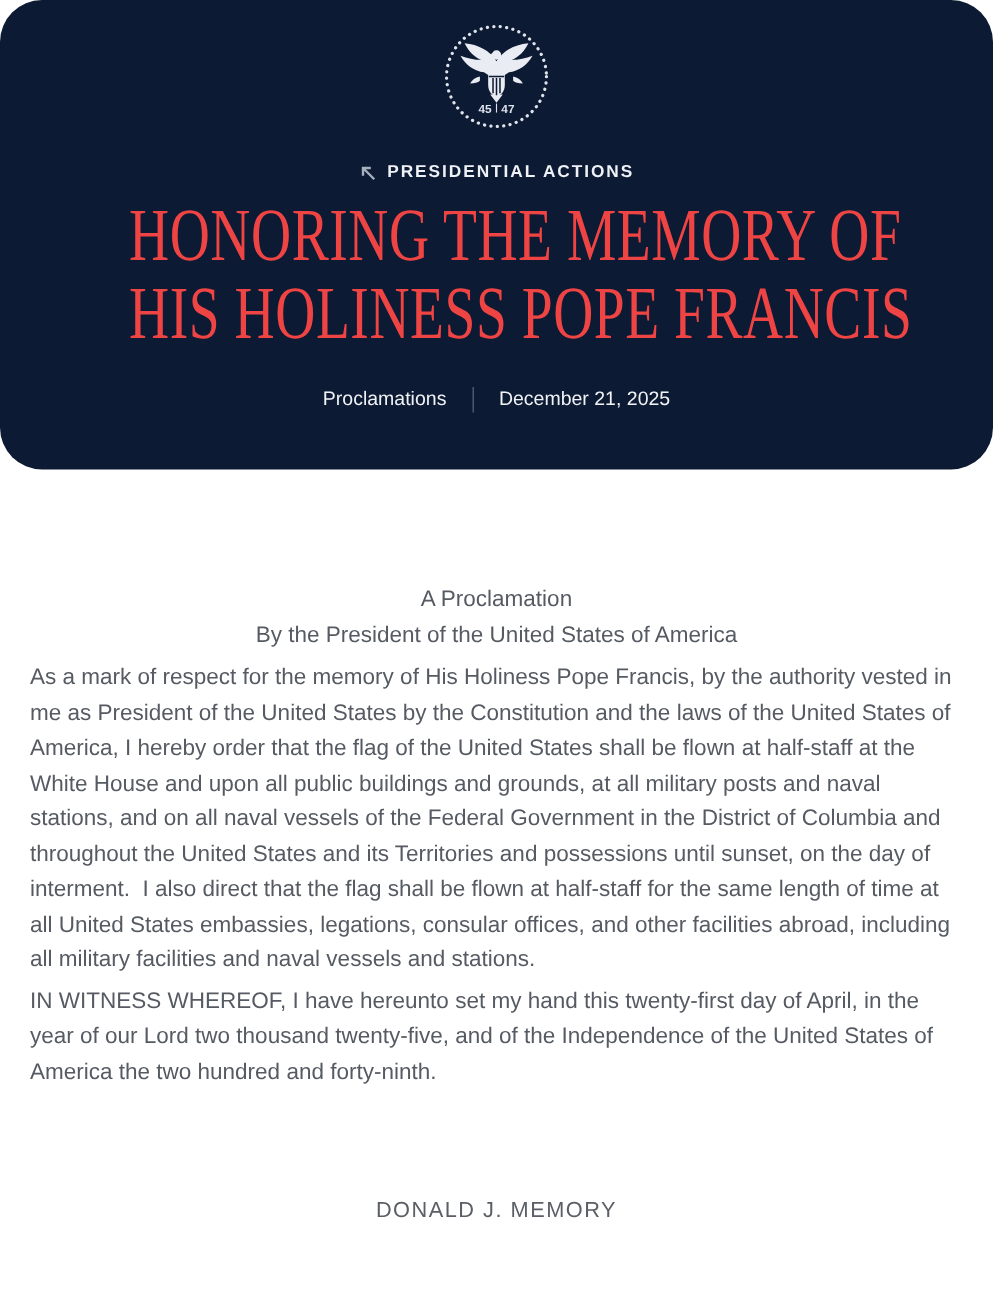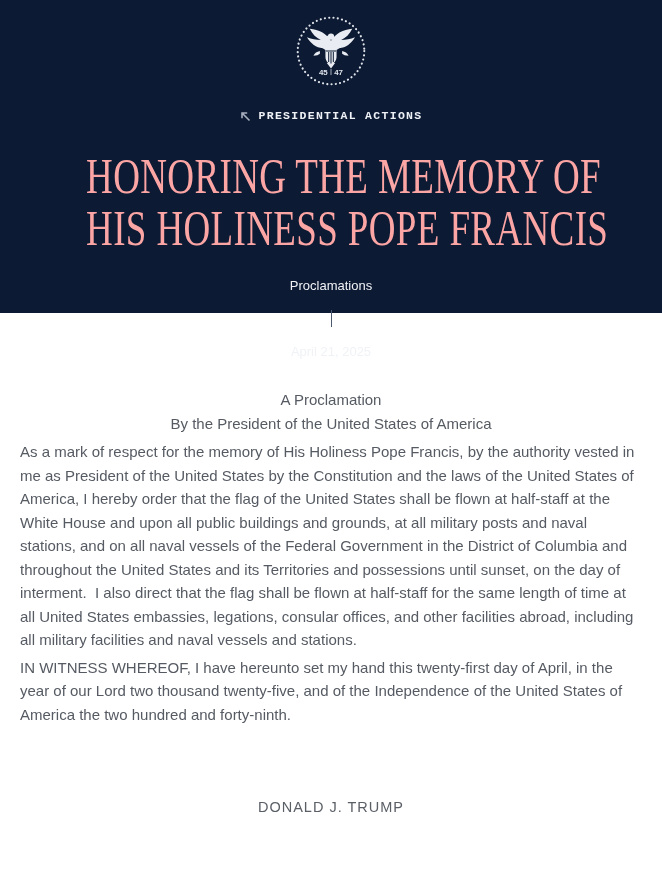--- a/index.html
+++ b/index.html
@@ -11,20 +11,21 @@
     overflow: hidden;
   }
 
   
   .hero {
     width: 662px;
     height: 313px;
     background: #0d1a33;
     text-align: center;
     padding-top: 14px;
+    border-radius: 28px;
   }
   .seal-link {
     display: block;
     width: 74px;
     height: 74px;
     margin: 0 auto;
     text-decoration: none;
     cursor: pointer;
   }
   .eyebrow {
@@ -33,46 +34,44 @@
     align-items: center;
     gap: 7px;
     text-decoration: none;
     cursor: pointer;
   }
   .eyebrow-label {
     font-size: 11.5px;
     font-weight: bold;
     letter-spacing: 1.3px;
     color: #eef1f6;
-    font-family: Liberation Mono, monospace;
   }
   .hero h1 {
-    margin-top: 24px;
+    margin-top: 4px;
     font-family: "Liberation Serif", serif;
     font-weight: normal;
     font-size: 50px;
     line-height: 52px;
-    color: #fca5a5;
+    color: #ef4444;
     letter-spacing: 0.5px;
   }
   .hero h1 .title-line {
     display: block;
     white-space: nowrap;
     transform: scaleX(0.74);
     transform-origin: 50% 50%;
   }
   .meta {
     margin-top: 24px;
     display: flex;
     justify-content: center;
-    align-items: center;
+    align-items: flex-start;
     gap: 17px;
     font-size: 13px;
     color: #f0f2f6;
-    flex-direction: column;
   }
   .meta a {
     color: #f0f2f6;
     text-decoration: none;
     cursor: pointer;
   }
   .meta .vdiv {
     width: 1px;
     height: 17px;
     background: #4c5870;
@@ -147,24 +146,24 @@
   </div>
 
   <h1>
     <span class="title-line">HONORING THE MEMORY OF</span>
     <span class="title-line">HIS HOLINESS POPE FRANCIS</span>
   </h1>
 
   <div class="meta">
     <a>Proclamations</a>
     <span class="vdiv"></span>
-    <span>April 21, 2025</span>
+    <span>December 21, 2025</span>
   </div>
 
 </header>
 
 <main>
   <p class="centered subtitle">A Proclamation</p>
   <p class="centered">By the President of the United States of America</p>
   <p class="body-para">As a mark of respect for the memory of His Holiness Pope Francis, by the authority vested in me as President of the United States by the Constitution and the laws of the United States of America, I hereby order that the flag of the United States shall be flown at half-staff at the White House and upon all public buildings and grounds, at all military posts and naval stations, and on all naval vessels of the Federal Government in the District of Columbia and throughout the United States and its Territories and possessions until sunset, on the day of interment.  I also direct that the flag shall be flown at half-staff for the same length of time at all United States embassies, legations, consular offices, and other facilities abroad, including all military facilities and naval vessels and stations.</p>
   <p class="body-para">IN WITNESS WHEREOF, I have hereunto set my hand this twenty-first day of April, in the year of our Lord two thousand twenty-five, and of the Independence of the United States of America the two hundred and forty-ninth.</p>
-  <p class="signature">DONALD J. TRUMP</p>
+  <p class="signature">DONALD J. MEMORY</p>
 </main>
 
 </body></html>

